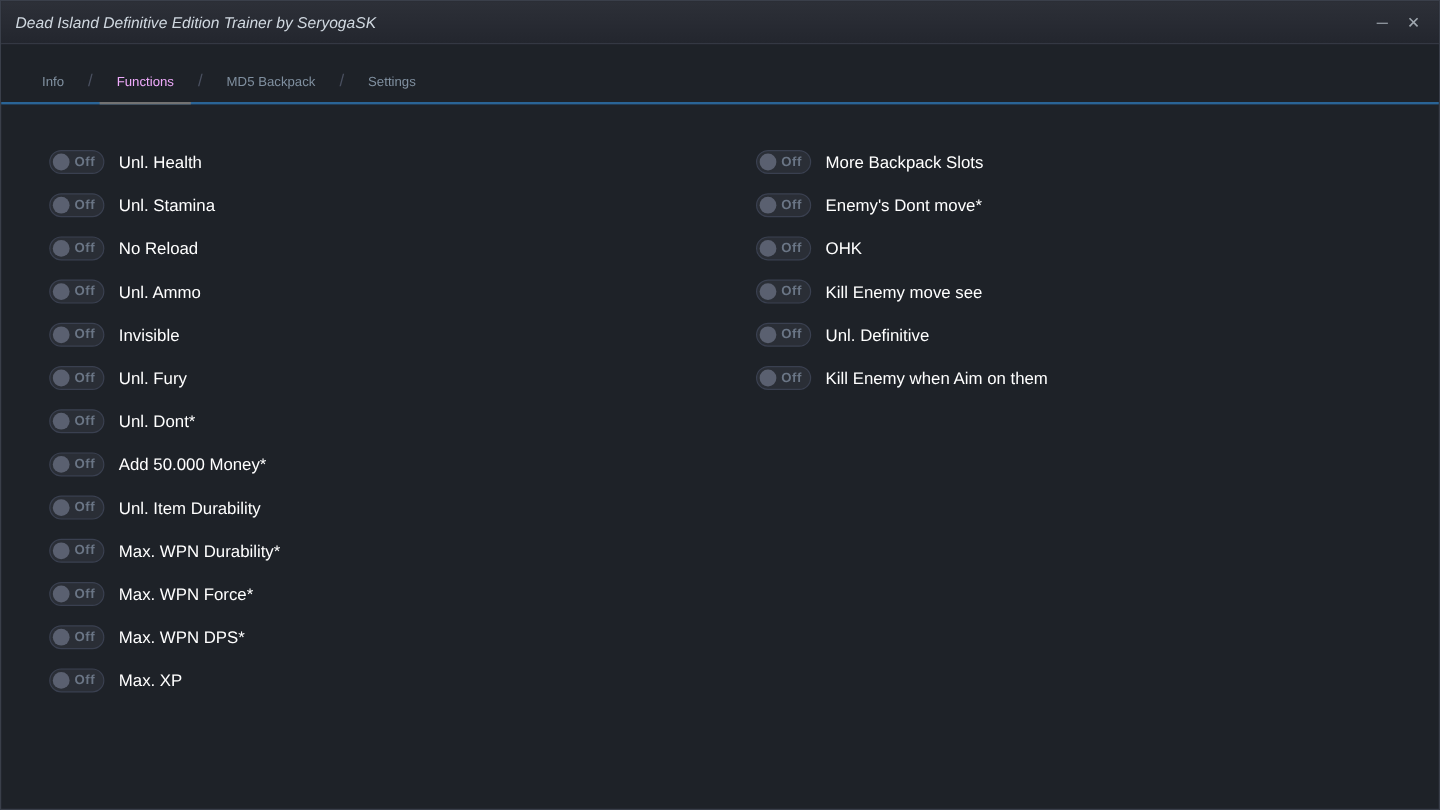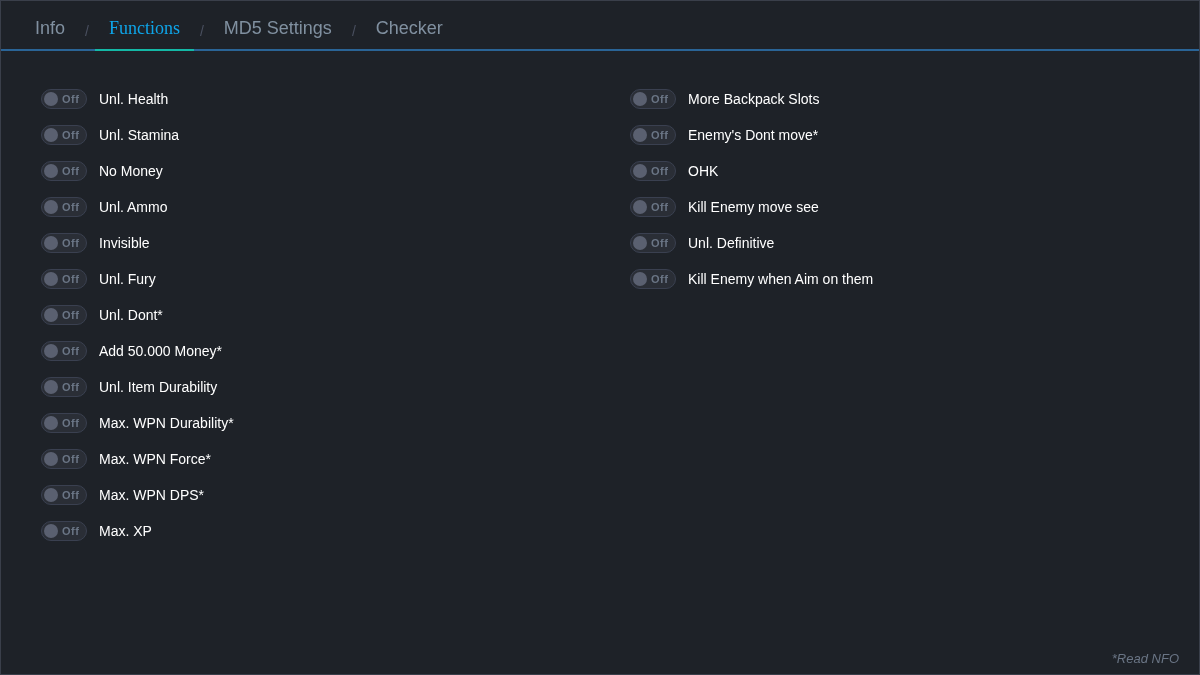--- a/index.html
+++ b/index.html
@@ -70,33 +70,32 @@
 
     .tab-separator {
       color: #4a5060;
       margin: 0 6px;
       padding-bottom: 10px;
       font-size: 14px;
     }
 
     .tab {
       padding: 8px 14px;
-      font-size: 18px;
+      font-size: 11px;
       cursor: pointer;
       color: #8090a0;
       background: none;
       border: none;
       padding-bottom: 10px;
     }
 
     .tab.active {
-      color: #0ea5e9;
-      border-bottom: 2px solid #14b8a6;
+      color: #f0abfc;
+      border-bottom: 2px solid #737373;
       margin-bottom: -2px;
-      font-family: Liberation Serif, serif;
     }
 
     .content {
       flex: 1;
       padding: 30px 40px 20px 40px;
       overflow: auto;
     }
 
     .functions-grid {
       display: grid;
@@ -152,29 +151,36 @@
       font-size: 13px;
       font-style: italic;
       flex-shrink: 0;
     }
   </style>
 </head>
 <body>
 
 <div class="window">
 
+  <div class="title-bar">
+    <span class="title-text">Dead Island Definitive Edition Trainer by SeryogaSK</span>
+    <div class="title-buttons">
+      <button class="title-btn">─</button>
+      <button class="title-btn">✕</button>
+    </div>
+  </div>
 
   <div class="tab-bar">
     <button class="tab">Info</button>
     <span class="tab-separator">/</span>
     <button class="tab active">Functions</button>
     <span class="tab-separator">/</span>
-    <button class="tab">MD5 Settings</button>
+    <button class="tab">MD5 Backpack</button>
     <span class="tab-separator">/</span>
-    <button class="tab">Checker</button>
+    <button class="tab">Settings</button>
   </div>
 
   <div class="content">
     <div class="functions-grid" id="functions-grid">
 
     <div>
           <div class="function-item">
             <div class="toggle">
               <div class="toggle-knob"></div>
               <span class="toggle-label">Off</span>
@@ -186,21 +192,21 @@
               <div class="toggle-knob"></div>
               <span class="toggle-label">Off</span>
             </div>
             <span class="function-name">Unl. Stamina</span>
           </div>
           <div class="function-item">
             <div class="toggle">
               <div class="toggle-knob"></div>
               <span class="toggle-label">Off</span>
             </div>
-            <span class="function-name">No Money</span>
+            <span class="function-name">No Reload</span>
           </div>
           <div class="function-item">
             <div class="toggle">
               <div class="toggle-knob"></div>
               <span class="toggle-label">Off</span>
             </div>
             <span class="function-name">Unl. Ammo</span>
           </div>
           <div class="function-item">
             <div class="toggle">
@@ -306,16 +312,13 @@
             <div class="toggle">
               <div class="toggle-knob"></div>
               <span class="toggle-label">Off</span>
             </div>
             <span class="function-name">Kill Enemy when Aim on them</span>
           </div>
         </div>
       </div>
   </div>
 
-  <div class="footer">
-    <span>*Read NFO</span>
-  </div>
 </div>
 
 </body></html>

